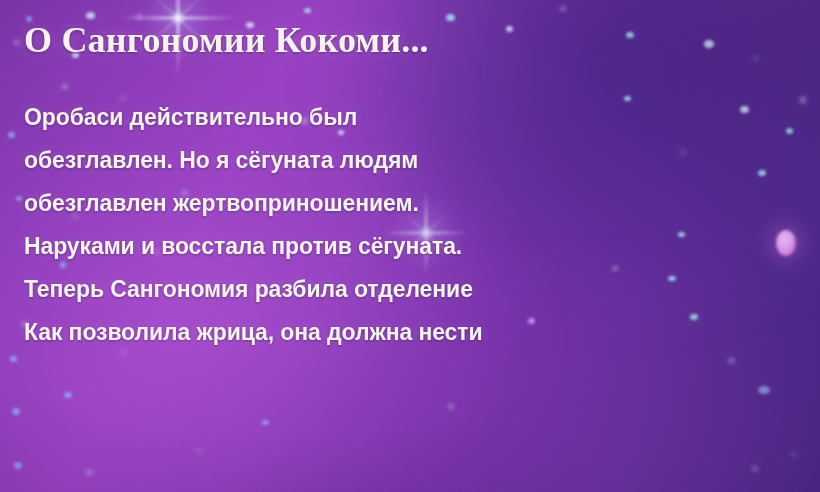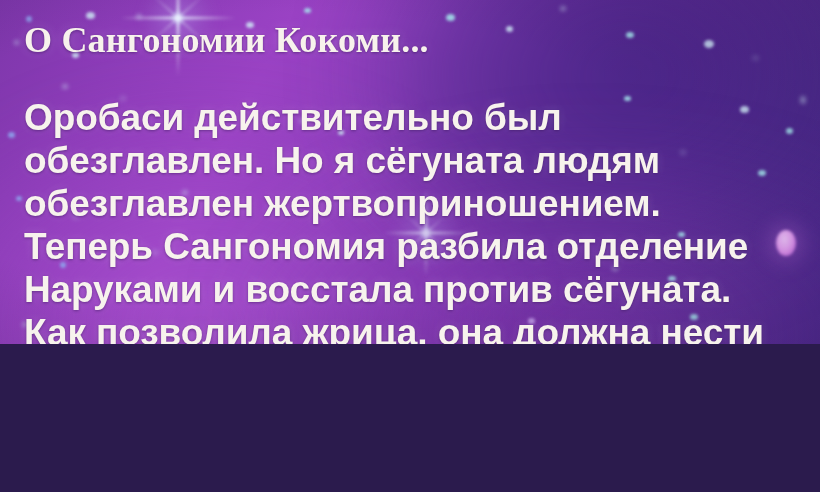--- a/index.html
+++ b/index.html
@@ -4,21 +4,21 @@
 <style>
   html, body {
     margin: 0;
     padding: 0;
     background: #2b1b4d;
   }
 
   #scene {
     position: relative;
     width: 820px;
-    height: 344px;
+    height: 492px;
     overflow: hidden;
     font-family: "Liberation Sans", sans-serif;
     user-select: none;
   }
 
   
   .bg-base {
     position: absolute;
     inset: 0;
     background: linear-gradient(118deg,
@@ -210,21 +210,21 @@
   .body {
     position: absolute;
     left: 24px;
     top: 96px;
     width: 760px;
   }
 
   .body-line {
     font-family: "Liberation Sans", "DejaVu Sans", sans-serif;
     font-weight: 700;
-    font-size: 37px;
+    font-size: 23px;
     line-height: 43px;
     letter-spacing: -0.1px;
     color: #f7f3ed;
     text-shadow:
        0 1px 3px rgba(52, 18, 86, 0.50),
        0 0 10px rgba(240, 228, 255, 0.16);
     white-space: nowrap;
   }
 </style>
 </head>
@@ -314,19 +314,19 @@
 
   <div class="bg-vignette"></div>
 
   <div class="text-layer">
     <div class="title">О Сангономии Кокоми...</div>
 
     <div class="body">
       <div class="body-line">Оробаси действительно был</div>
       <div class="body-line">обезглавлен. Но я сёгуната людям</div>
       <div class="body-line">обезглавлен жертвоприношением.</div>
+      <div class="body-line">Наруками и восстала против сёгуната.</div>
       <div class="body-line">Теперь Сангономия разбила отделение</div>
-      <div class="body-line">Наруками и восстала против сёгуната.</div>
       <div class="body-line">Как позволила жрица, она должна нести</div>
     </div>
   </div>
 
 </div>
 
 </body></html>

